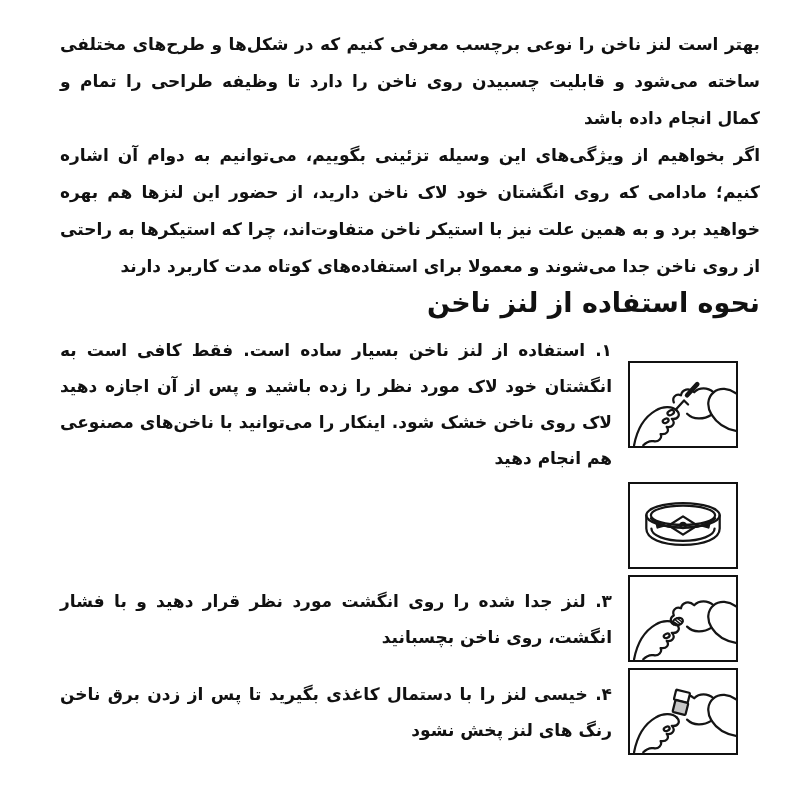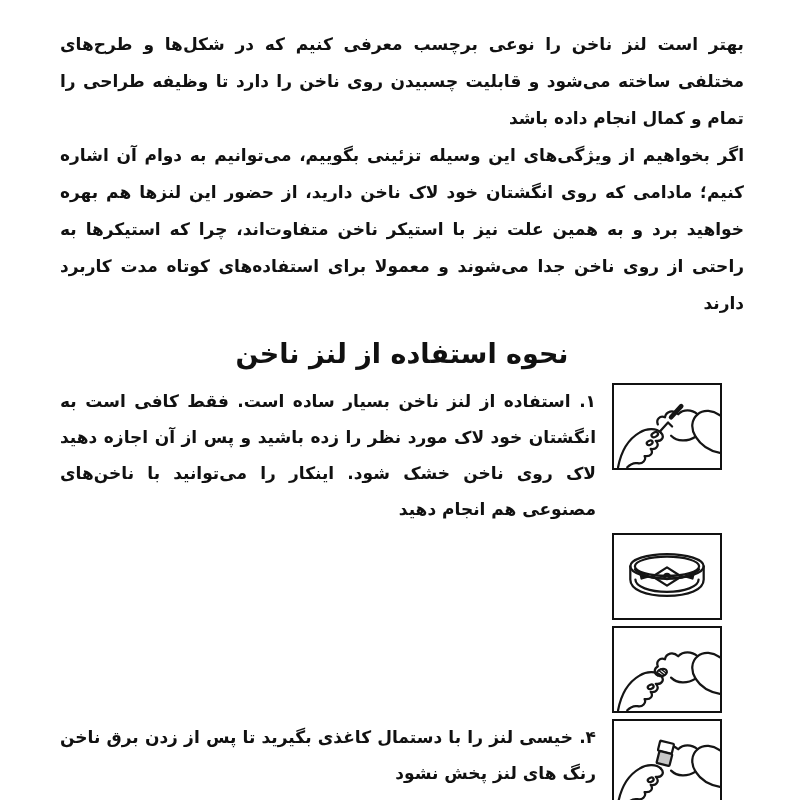--- a/index.html
+++ b/index.html
@@ -3,31 +3,31 @@
 <meta charset="utf-8">
 <style>
   html,body{margin:0;padding:0;}
   body{
     width:800px;height:800px;background:#ffffff;color:#111111;
     font-family:"DejaVu Sans","Liberation Sans",sans-serif;
     overflow:hidden;
   }
   .page{
     box-sizing:border-box;width:800px;height:659px;
-    padding:26px 56px 0 60px;direction:rtl;
+    padding:26px 40px 0 60px;direction:rtl;
   }
   .para{
     margin:0;font-size:17px;font-weight:bold;line-height:37px;
     text-align:justify;text-align-last:right;
   }
   .heading{
-    margin:16px 0 14px 0;font-size:27px;font-weight:bold;
-    text-align:center;letter-spacing:0;
+    margin:2px 0 14px 0;font-size:27px;font-weight:bold;
+    text-align:right;letter-spacing:0;
   }
-  .step{display:flex;align-items:flex-start;margin-bottom:6px;}
+  .step{display:flex;align-items:center;margin-bottom:6px;}
   .figure{
     flex:0 0 auto;width:110px;height:87px;box-sizing:border-box;
     border:2.5px solid #111111;background:#ffffff;
     margin-right:22px;margin-left:16px;
     display:flex;align-items:center;justify-content:center;
   }
   .figure svg{width:100%;height:100%;display:block;}
   .step-text{
     flex:1;margin:0;font-size:17px;font-weight:bold;line-height:36px;
     text-align:justify;text-align-last:right;
@@ -90,20 +90,21 @@
           <path d="M46 46 C50 50 47 55 41 54 C45 58 42 63 36 62 C39 66 36 70 30 69 C32 73 28 77 23 76 C18 75 15 78 13 80"></path>
           <ellipse cx="36" cy="57" rx="3" ry="2" transform="rotate(-24 36 57)"></ellipse>
           <path d="M104 64 C93 62 85 57 80 49 C75 41 76 32 82 27 C88 22 97 23 104 28"></path>
           <path d="M82 27 C76 22 68 22 63 27 C58 22 51 24 50 30 C45 28 41 32 43 37 C39 39 39 44 43 46"></path>
           <path d="M80 49 C72 54 62 54 56 48"></path>
           <ellipse cx="47" cy="43" rx="5" ry="3.4" transform="rotate(-18 47 43)"></ellipse>
           <path d="M44 41 L49 45 M46 39.5 L51 43.5" stroke-width="1.4"></path>
         </g>
       </svg>
     </div>
+    <p class="step-text">۳. لنز جدا شده را روی انگشت مورد نظر قرار دهید و با فشار انگشت، روی ناخن بچسبانید</p>
   </div>
 
   <div class="step">
     <div class="figure">
       <svg viewBox="0 0 104 80">
         <g class="line-art">
           <path d="M4 80 C7 64 13 53 25 46 C33 41 42 42 46 46"></path>
           <path d="M46 46 C50 50 47 55 41 54 C45 58 42 63 36 62 C39 66 36 70 30 69 C32 73 28 77 23 76 C18 75 15 78 13 80"></path>
           <ellipse cx="36" cy="57" rx="3" ry="2" transform="rotate(-24 36 57)"></ellipse>
           <path d="M104 64 C93 62 85 57 80 49 C75 41 76 32 82 27 C88 22 97 23 104 28"></path>

